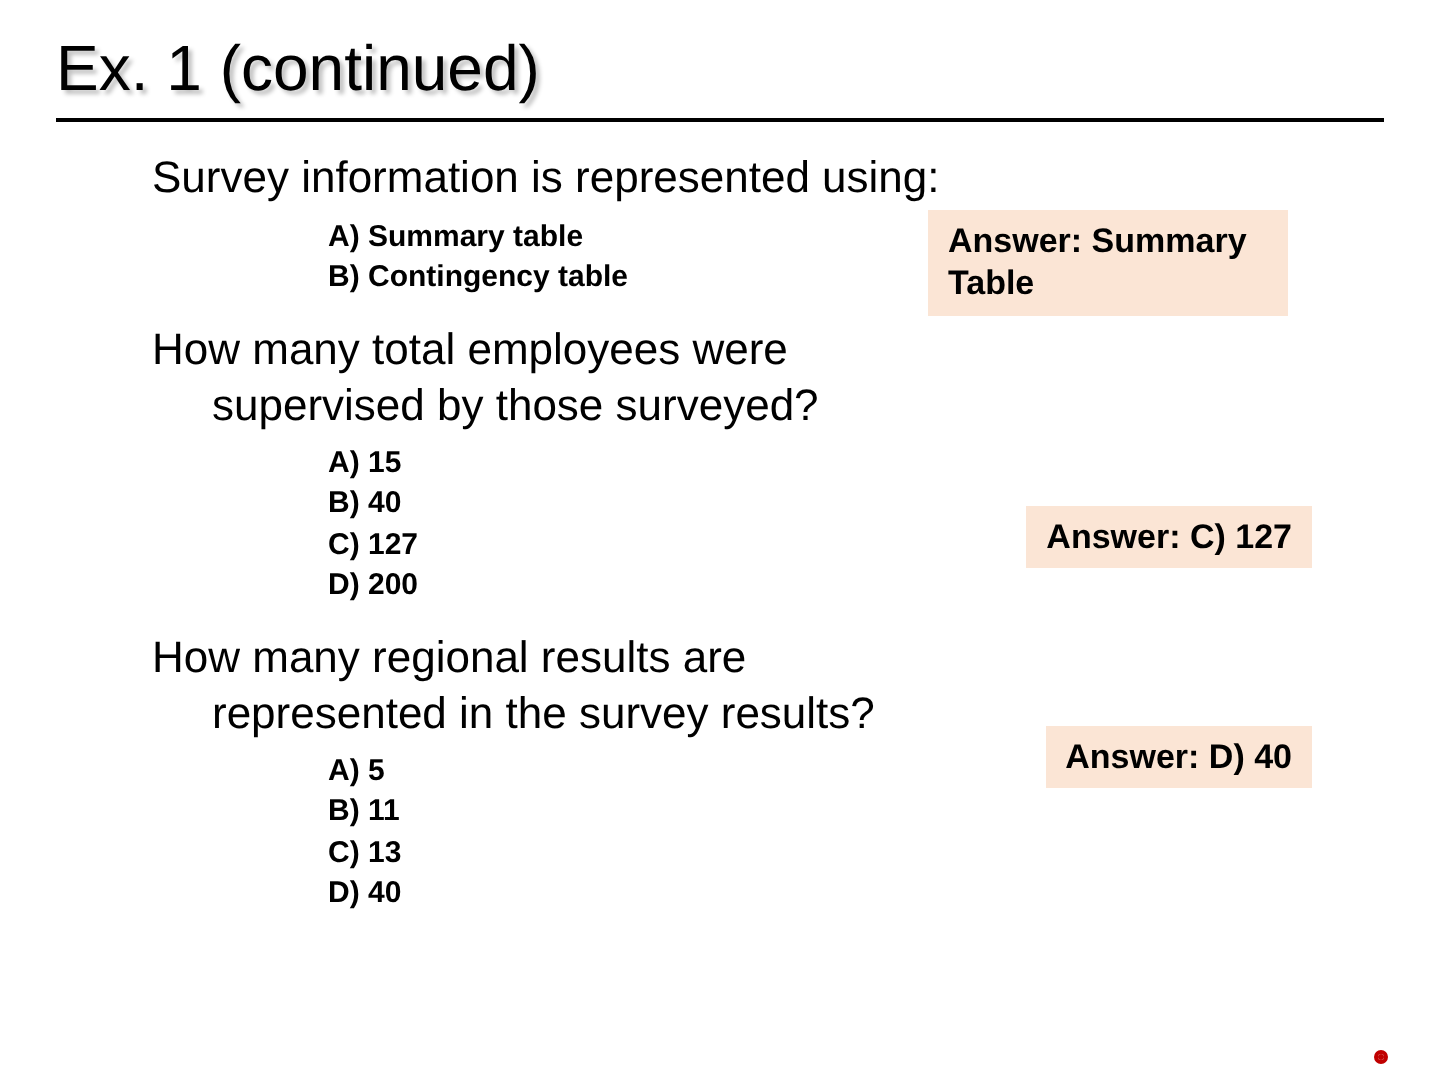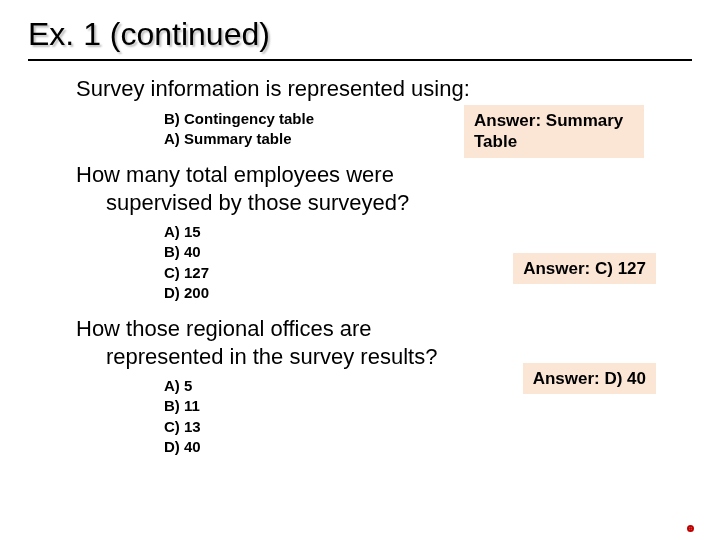--- a/index.html
+++ b/index.html
@@ -85,37 +85,37 @@
 
 <h1 class="title">Ex. 1 (continued)</h1>
 <div class="rule"></div>
 
 <div class="content">
 
   <div class="left">
 
     <div class="question">Survey information is represented using:</div>
     <div class="options">
+      <div>A) Summary table</div>
       <div>B) Contingency table</div>
-      <div>A) Summary table</div>
     </div>
 
     <div class="question">
       <span>How many total employees were</span>
       <span class="indent">supervised by those surveyed?</span>
     </div>
     <div class="options">
       <div>A) 15</div>
       <div>B) 40</div>
       <div>C) 127</div>
       <div>D) 200</div>
     </div>
 
     <div class="question">
-      <span>How those regional offices are</span>
+      <span>How many regional results are</span>
       <span class="indent">represented in the survey results?</span>
     </div>
     <div class="options">
       <div>A) 5</div>
       <div>B) 11</div>
       <div>C) 13</div>
       <div>D) 40</div>
     </div>
 
   </div>

